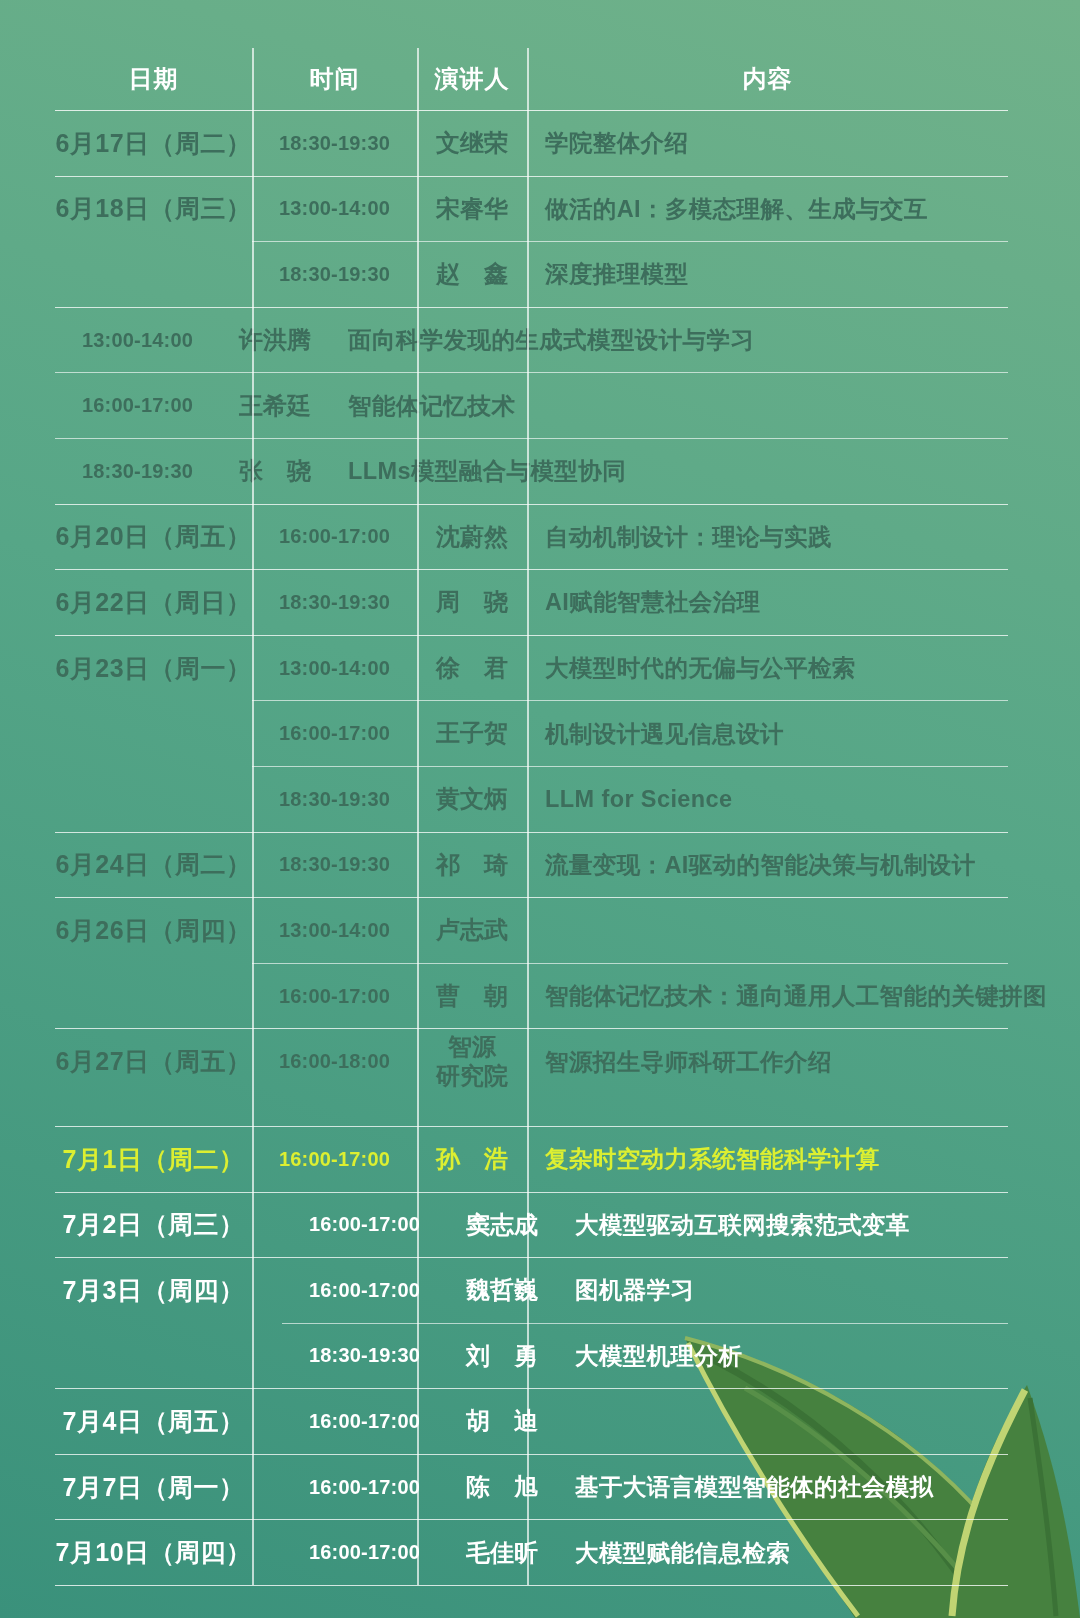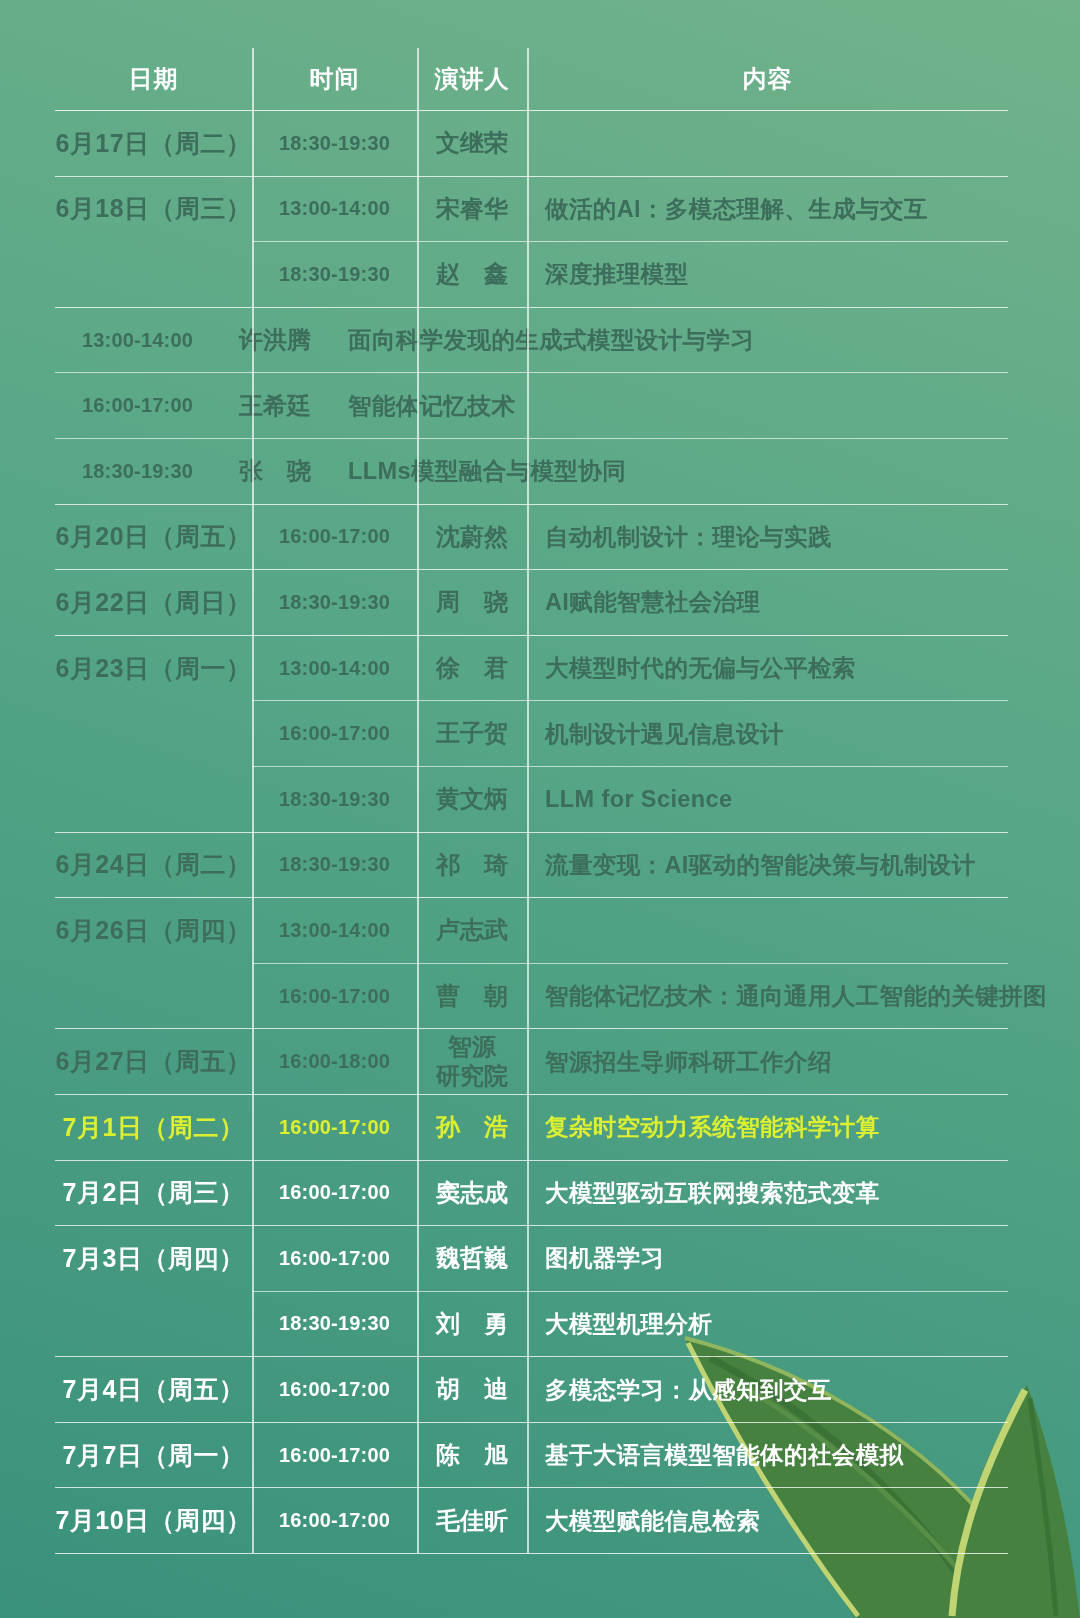--- a/index.html
+++ b/index.html
@@ -38,22 +38,22 @@
   .rows{flex:1;display:flex;flex-direction:column;min-width:0;}
   .row{
     display:grid;grid-template-columns:165px 110px 1fr;
     height:var(--row-h);align-items:center;
   }
   .row + .row{border-top:1.5px solid rgba(255,255,255,.62);}
   .time{text-align:center;font-size:20px;letter-spacing:.2px;white-space:nowrap;}
   .speaker{text-align:center;font-size:24px;white-space:pre-line;line-height:1.18;}
   .content{padding-left:18px;font-size:23.5px;letter-spacing:.4px;white-space:nowrap;overflow:visible;}
   .june{color:var(--june-text);}
-  .july{color:var(--july-text);}
-  .highlight{color:var(--highlight-text);}
+  .july{color:var(--july-text);gap:30px;}
+  .highlight{color:var(--highlight-text);margin-top:32px;}
   .vline{position:absolute;top:0;bottom:0;width:1.6px;background:rgba(255,255,255,.68);}
 </style>
 </head>
 <body>
 
 <div class="poster">
 
   <svg class="leaves" width="430" height="370" viewBox="0 0 430 370" aria-hidden="true">
 
     <path d="M 35 90 C 150 118 262 182 332 266 C 370 310 394 340 404 370 L 205 370 C 142 276 72 168 35 90 Z" style="fill:var(--leaf-dark)"></path>
@@ -76,20 +76,21 @@
     </div>
 
     <div id="groups-host">
   <div class="group june">
     <div class="date-col">6月17日（周二）</div>
     <div class="rows">
 
     <div class="row">
         <div class="time">18:30-19:30</div>
         <div class="speaker">文继荣</div>
+        <div class="content">学院整体介绍</div>
       </div>
           </div>
   </div>
 
   <div class="group june">
     <div class="date-col">6月18日（周三）</div>
     <div class="rows">
 
     <div class="row">
         <div class="time">13:00-14:00</div>
@@ -253,21 +254,20 @@
           </div>
   </div>
 
   <div class="group july">
     <div class="date-col">7月4日（周五）</div>
     <div class="rows">
 
     <div class="row">
         <div class="time">16:00-17:00</div>
         <div class="speaker">胡　迪</div>
-        <div class="content">多模态学习：从感知到交互</div>
       </div>
           </div>
   </div>
 
   <div class="group july">
     <div class="date-col">7月7日（周一）</div>
     <div class="rows">
 
     <div class="row">
         <div class="time">16:00-17:00</div>

